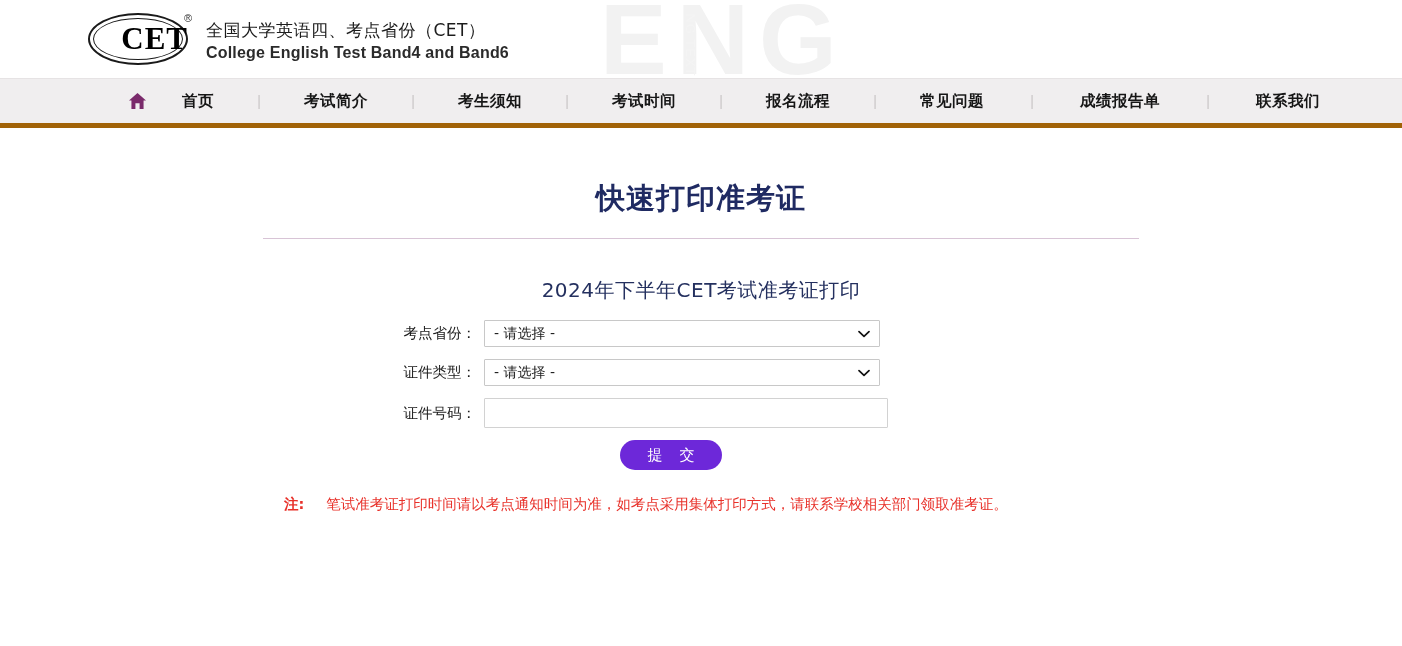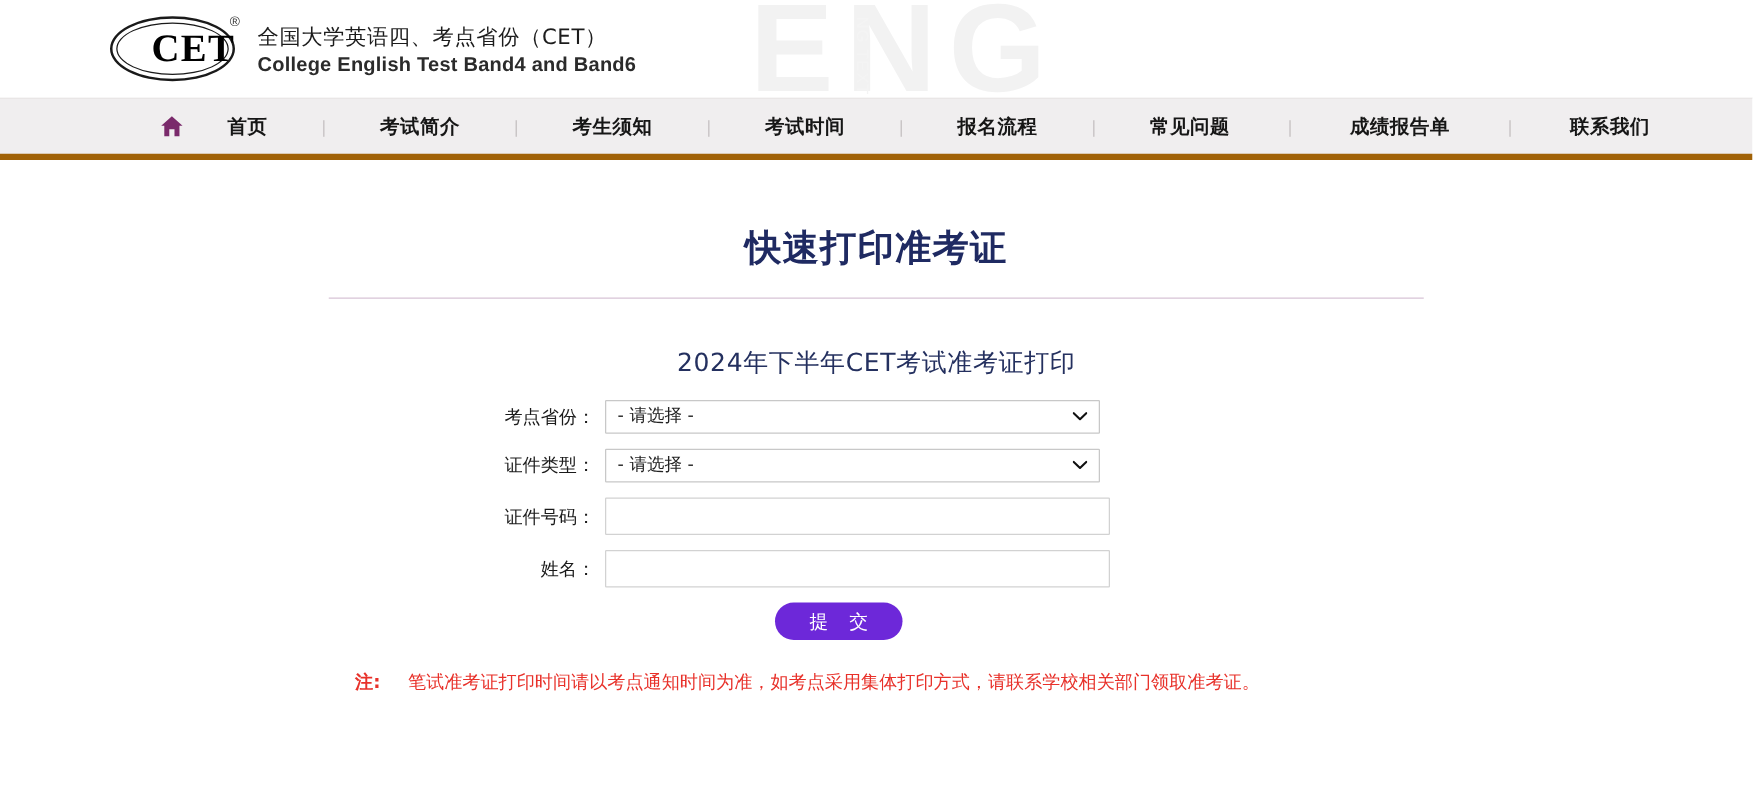--- a/index.html
+++ b/index.html
@@ -376,24 +376,20 @@
           </svg>
         </span>
       </div>
     </div>
 
     <div class="form-row">
       <div class="form-label">证件号码：</div>
       <input class="field-input" type="text" value="" style="">
     </div>
 
-    <div class="form-row">
-      <div class="form-label">姓名：</div>
-      <input class="field-input" type="text" value="" style="">
-    </div>
 
 
     <div class="submit-row">
       <button class="submit-btn">提 交</button>
     </div>
 
     <div class="notice">
       <b>注:</b><span>笔试准考证打印时间请以考点通知时间为准，如考点采用集体打印方式，请联系学校相关部门领取准考证。</span>
     </div>
 

